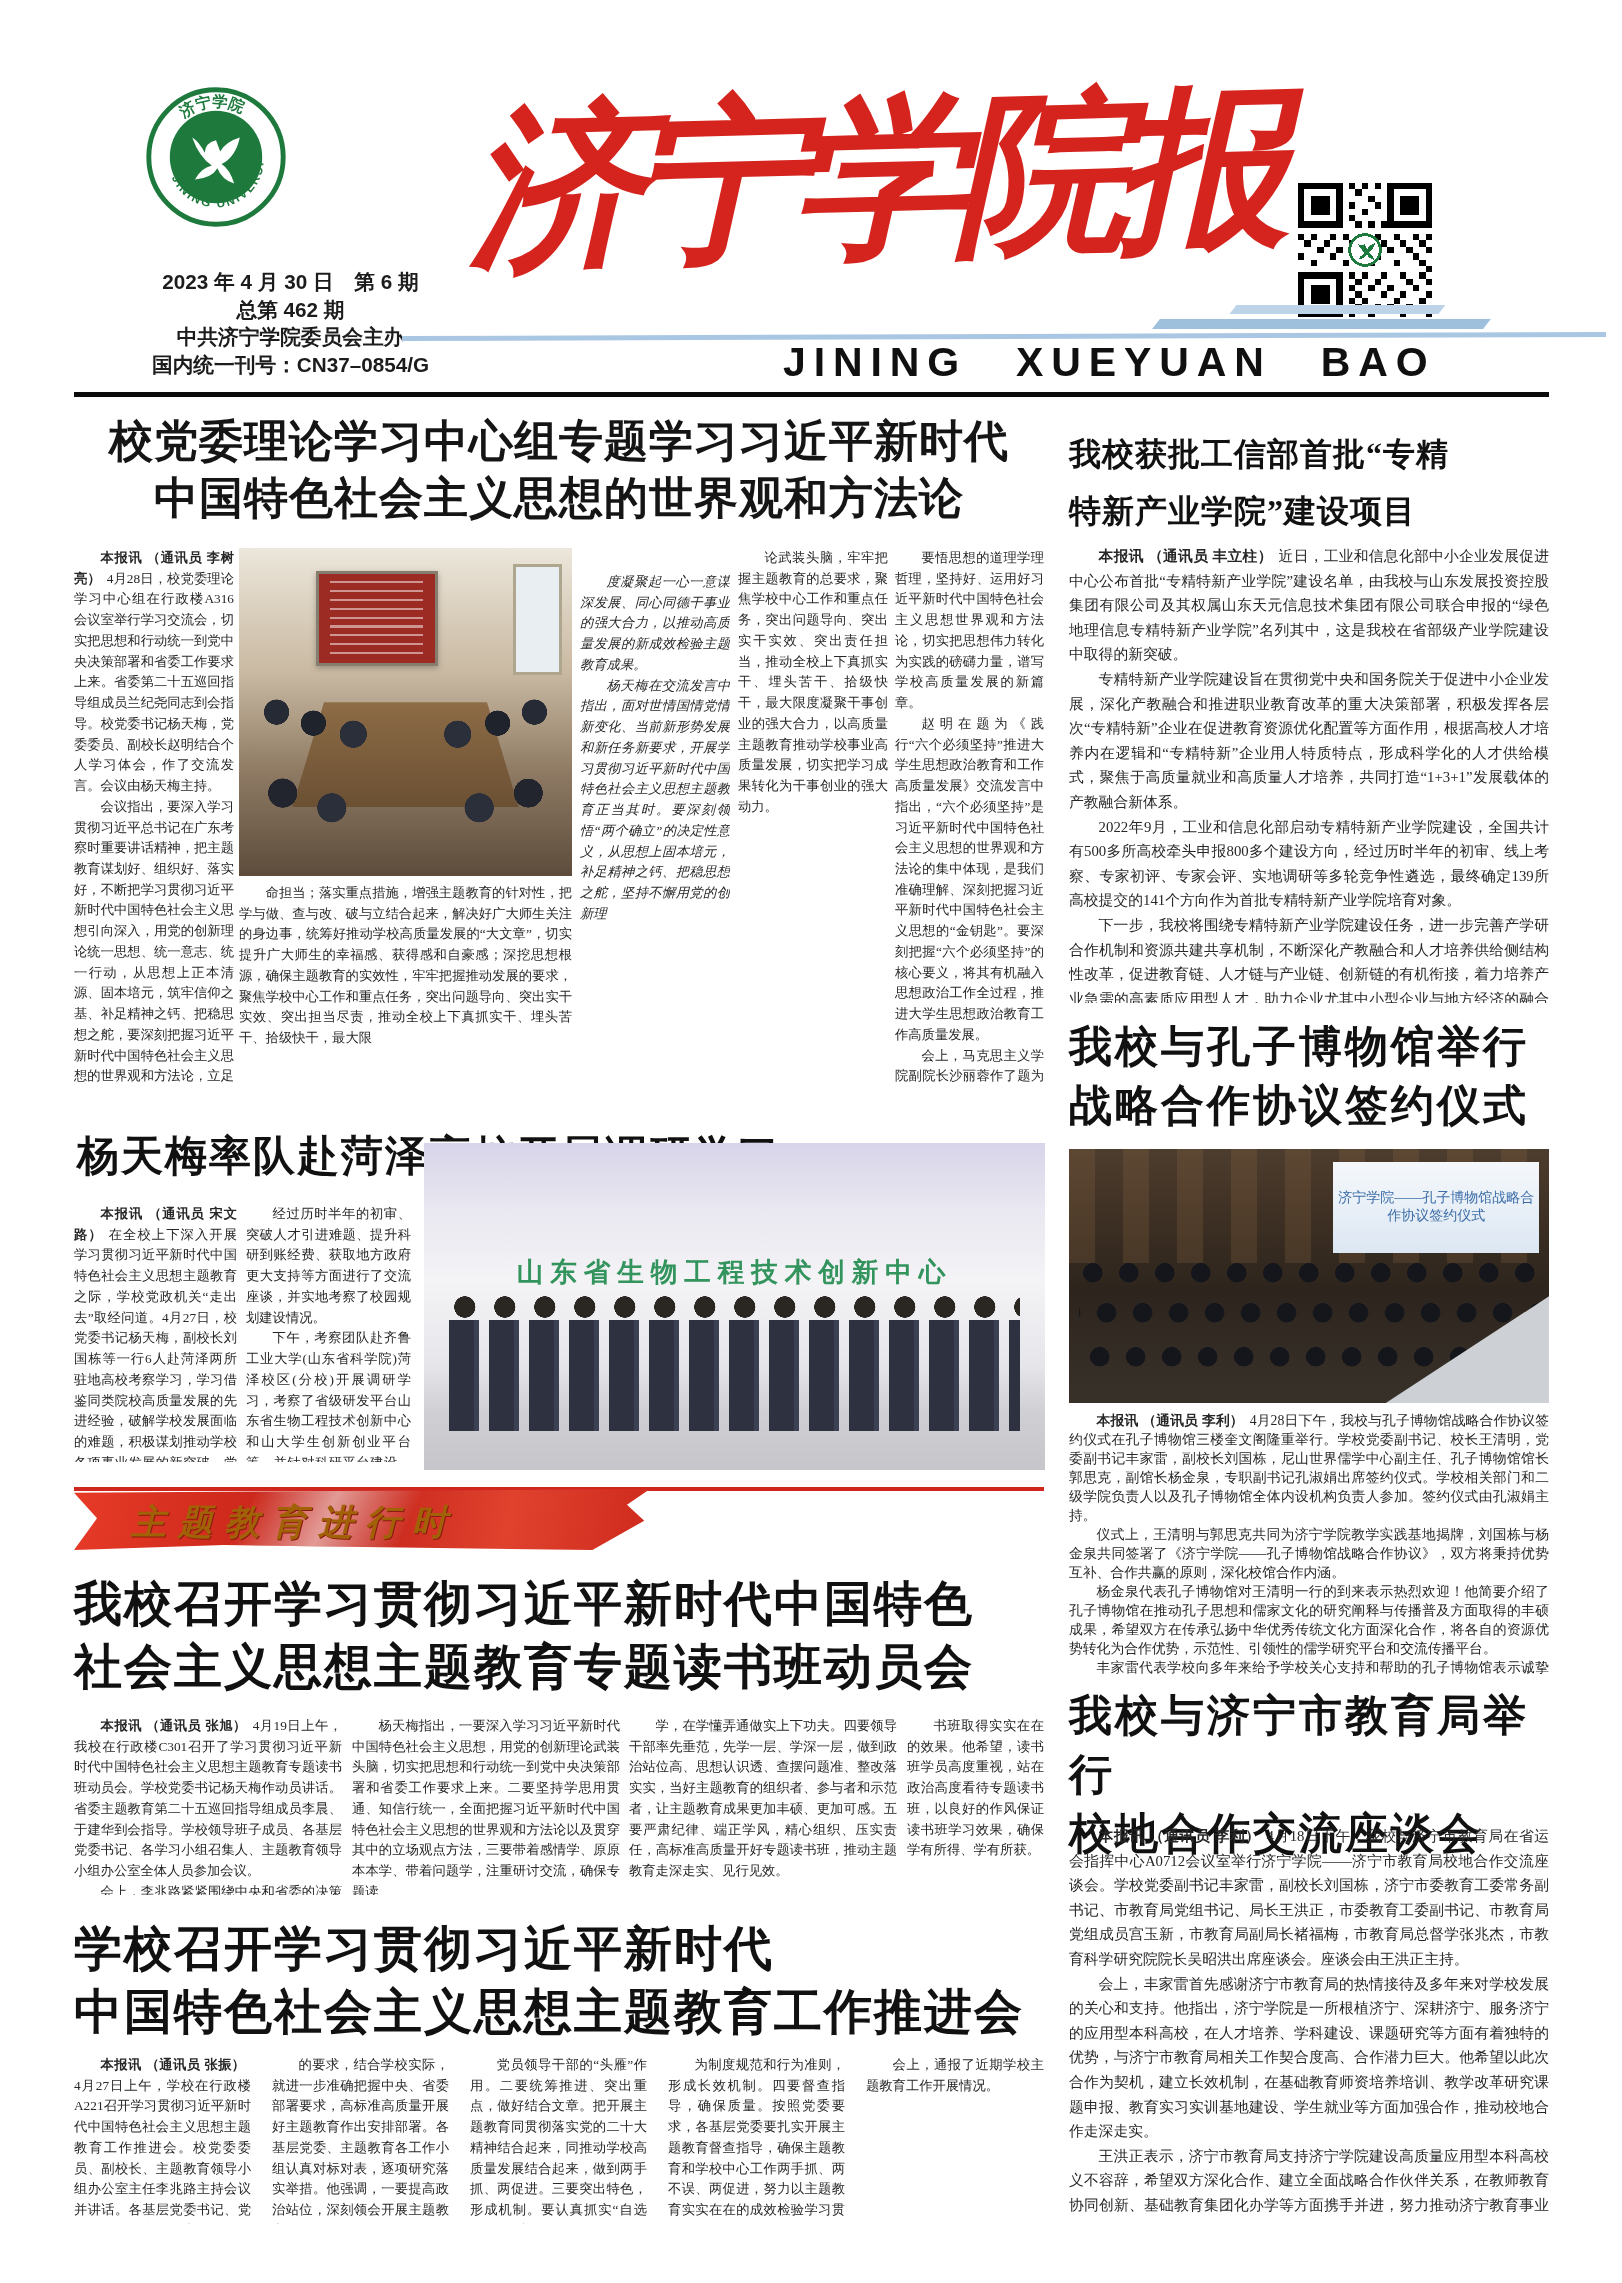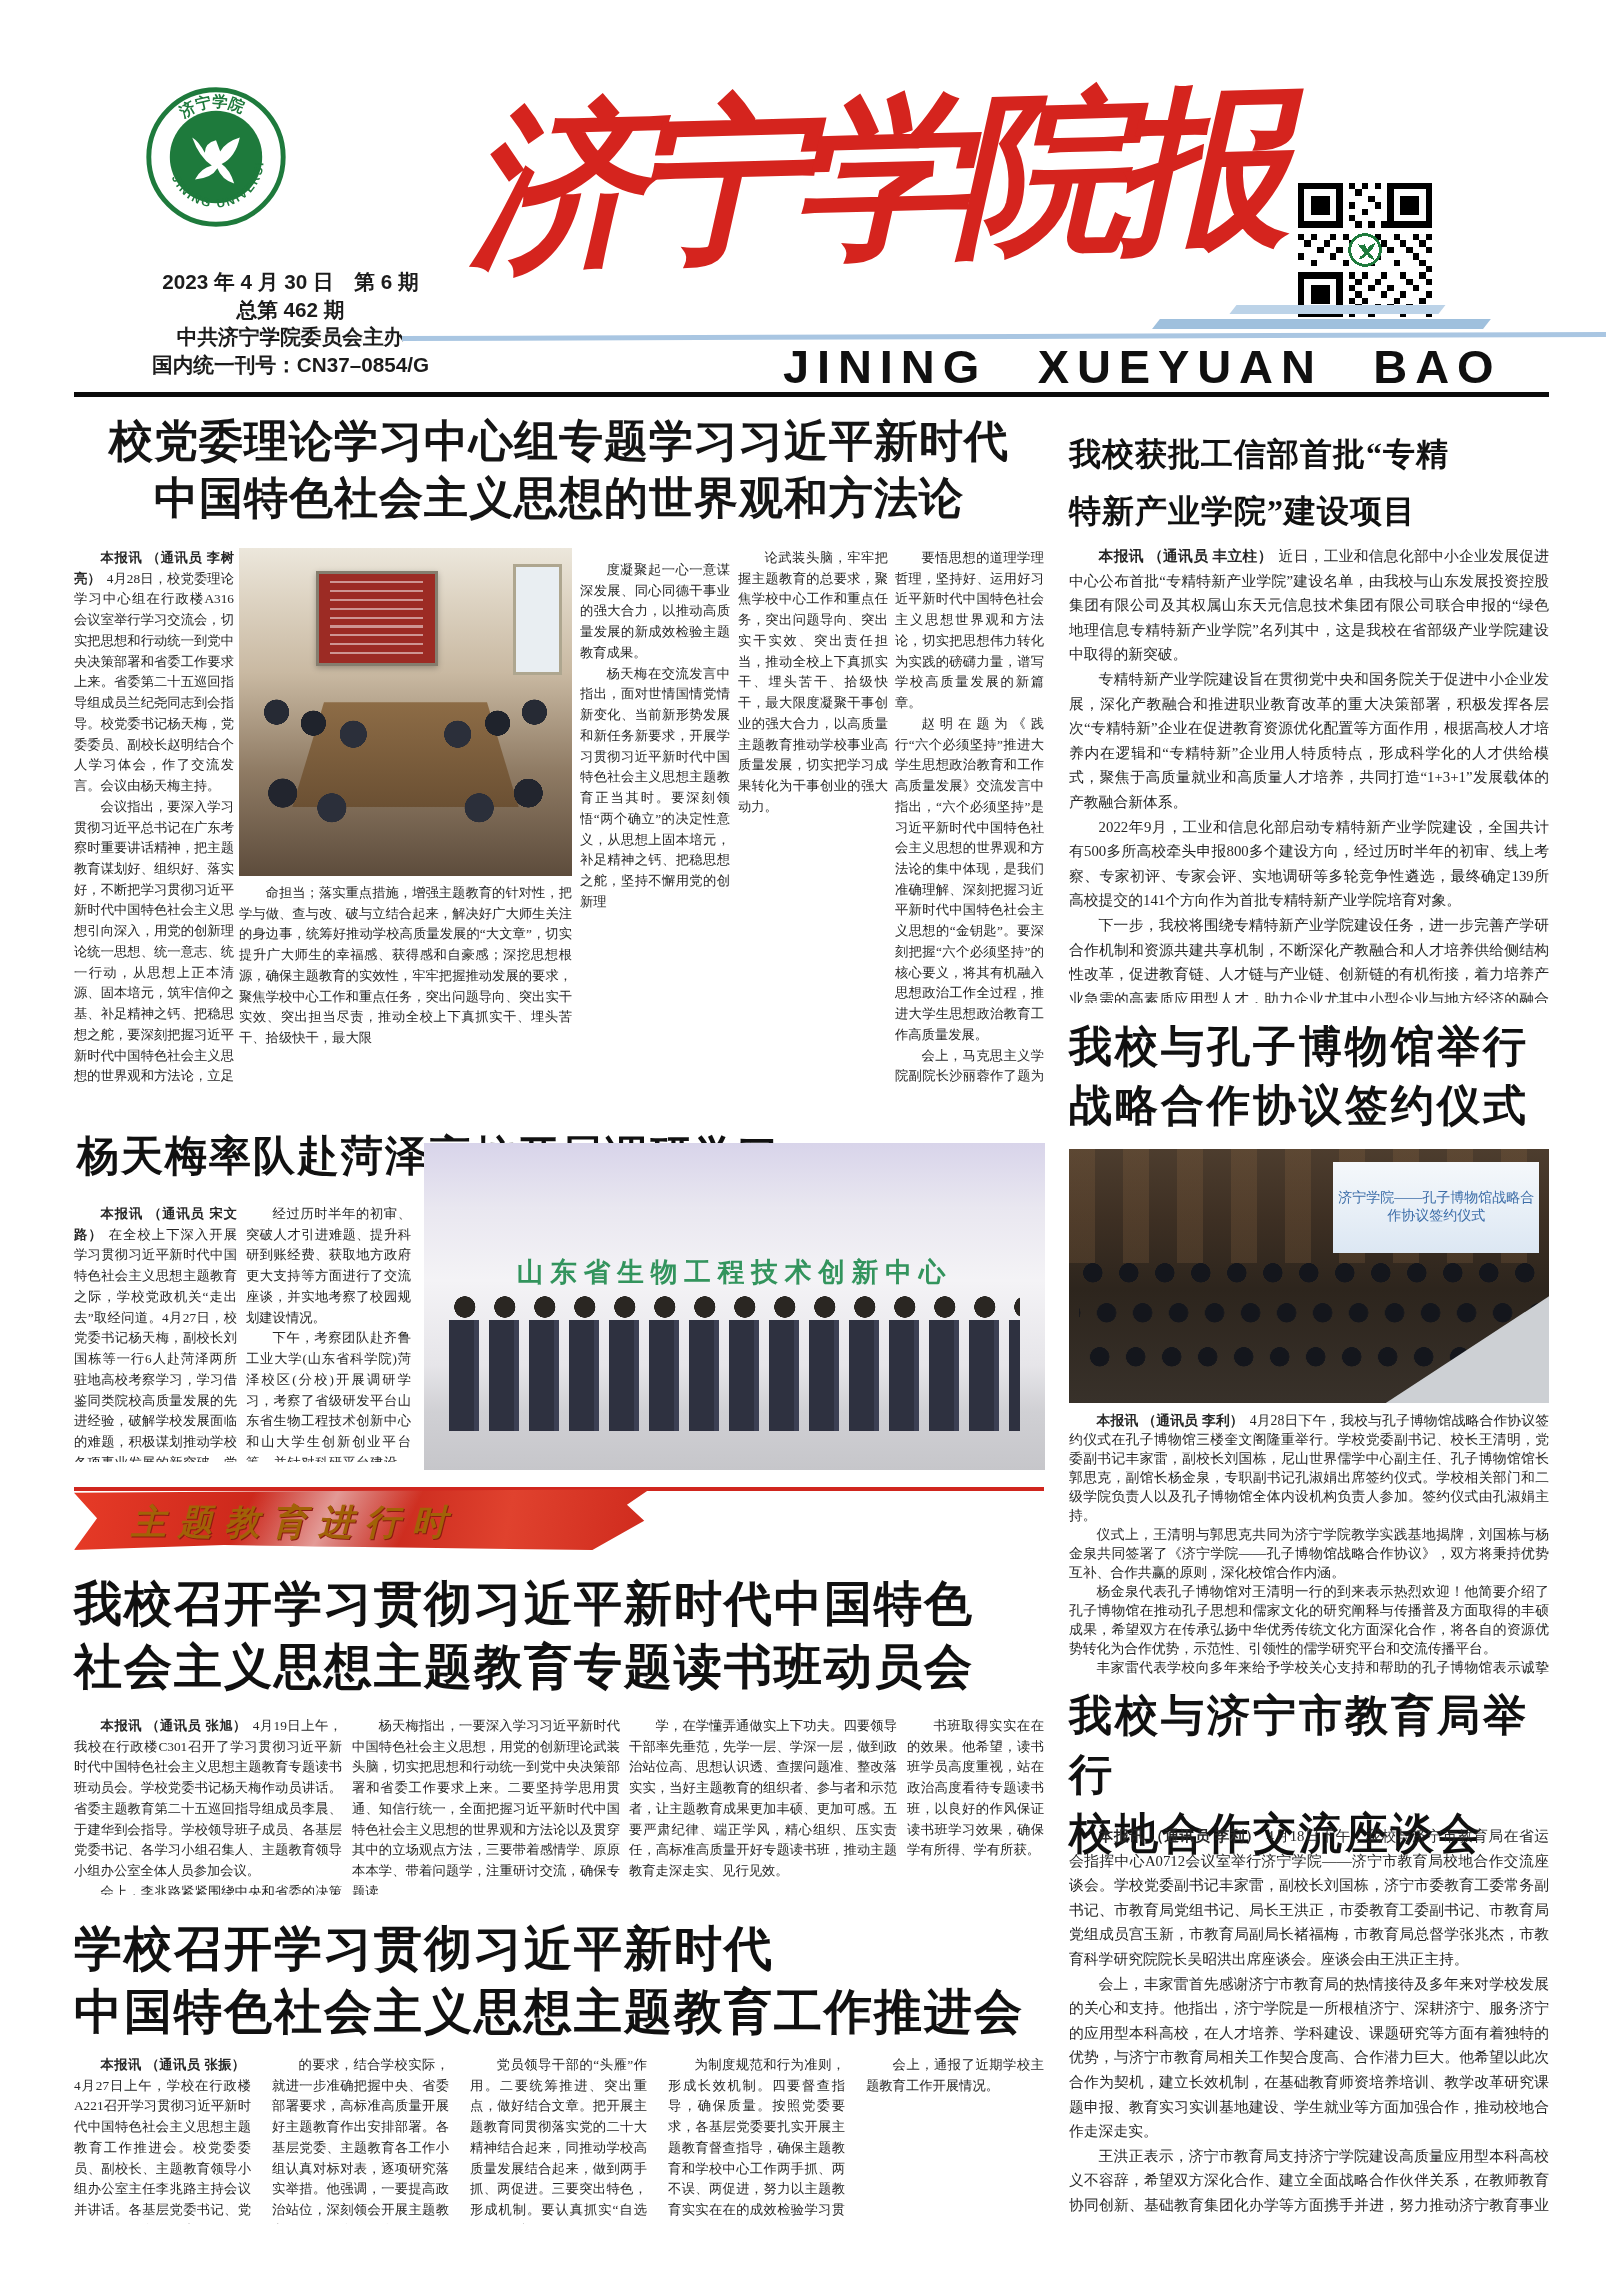--- a/index.html
+++ b/index.html
@@ -13,21 +13,21 @@
   .title-cn{position:absolute;left:424px;top:39px;width:896px;height:276px;
             font-family:"DejaVu Serif",serif;font-style:italic;font-weight:bold;
             font-size:175px;color:#d5241e;letter-spacing:-13.8px;white-space:nowrap;
             transform:rotate(-1.5deg);line-height:276px;text-align:center;}
   .qr{position:absolute;left:1298px;top:183px;width:134px;height:134px;}
   .stripe{position:absolute;background:#a9c6e2;}
   .stripe.s1{left:1233px;top:305px;width:209px;height:8.9px;transform:skewX(-38deg);background:#bcd3e8;}
   .stripe.s2{left:1156px;top:319px;width:331px;height:9.9px;transform:skewX(-38deg);background:#9fc0dd;}
   .stripe.s3{left:402px;top:334px;width:1204px;height:4.9px;transform:rotate(-.2deg);}
   .title-en{position:absolute;left:783px;top:339px;width:749px;
-            font-family:"Liberation Sans",sans-serif;font-weight:800;font-size:47px;
+            font-family:"Liberation Sans",sans-serif;font-weight:800;font-size:41px;
             color:#101010;letter-spacing:7.9px;word-spacing:29.6px;white-space:nowrap;}
   .header-rule{position:absolute;left:74px;top:392px;width:1475px;height:4.9px;background:#0b0b0b;}
   
   .hl-sans{position:absolute;font-family:"Liberation Sans",sans-serif;font-weight:900;color:#151515;}
   .hl-serif{position:absolute;font-family:"Liberation Serif",serif;font-weight:900;color:#111;}
   .col{position:absolute;overflow:hidden;font-size:13.3px;line-height:1.56;text-align:justify;color:#272727;}
   .para{margin:0;text-indent:2em;}
   .byline{font-family:"Liberation Sans",sans-serif;font-weight:700;margin-right:5.9px;}
   .rbody{position:absolute;overflow:hidden;text-align:justify;color:#272727;}
   
@@ -242,21 +242,21 @@
       <div class="p1-table"></div>
       <div class="p1-crowd"></div>
     </div>
 
     <div class="col" style="left:239px;top:883px;width:333px;height:206px;">
       <div>
           <p class="para">命担当；落实重点措施，增强主题教育的针对性，把学与做、查与改、破与立结合起来，解决好广大师生关注的身边事，统筹好推动学校高质量发展的“大文章”，切实提升广大师生的幸福感、获得感和自豪感；深挖思想根源，确保主题教育的实效性，牢牢把握推动发展的要求，聚焦学校中心工作和重点任务，突出问题导向、突出实干实效、突出担当尽责，推动全校上下真抓实干、埋头苦干、拾级快干，最大限</p>
         </div>
     </div>
 
-    <div class="col" style="left:580px;top:560px;width:150px;height:541px;">
+    <div class="col" style="left:580px;top:572px;width:150px;height:541px;font-style:italic;">
       <div>
           <p class="para">度凝聚起一心一意谋深发展、同心同德干事业的强大合力，以推动高质量发展的新成效检验主题教育成果。</p>
           <p class="para">杨天梅在交流发言中指出，面对世情国情党情新变化、当前新形势发展和新任务新要求，开展学习贯彻习近平新时代中国特色社会主义思想主题教育正当其时。要深刻领悟“两个确立”的决定性意义，从思想上固本培元，补足精神之钙、把稳思想之舵，坚持不懈用党的创新理</p>
         </div>
     </div>
     <div class="col" style="left:738px;top:548px;width:150px;height:541px;">
       <div>
           <p class="para">论武装头脑，牢牢把握主题教育的总要求，聚焦学校中心工作和重点任务，突出问题导向、突出实干实效、突出责任担当，推动全校上下真抓实干、埋头苦干、拾级快干，最大限度凝聚干事创业的强大合力，以高质量主题教育推动学校事业高质量发展，切实把学习成果转化为干事创业的强大动力。</p>
         </div>
     </div>

